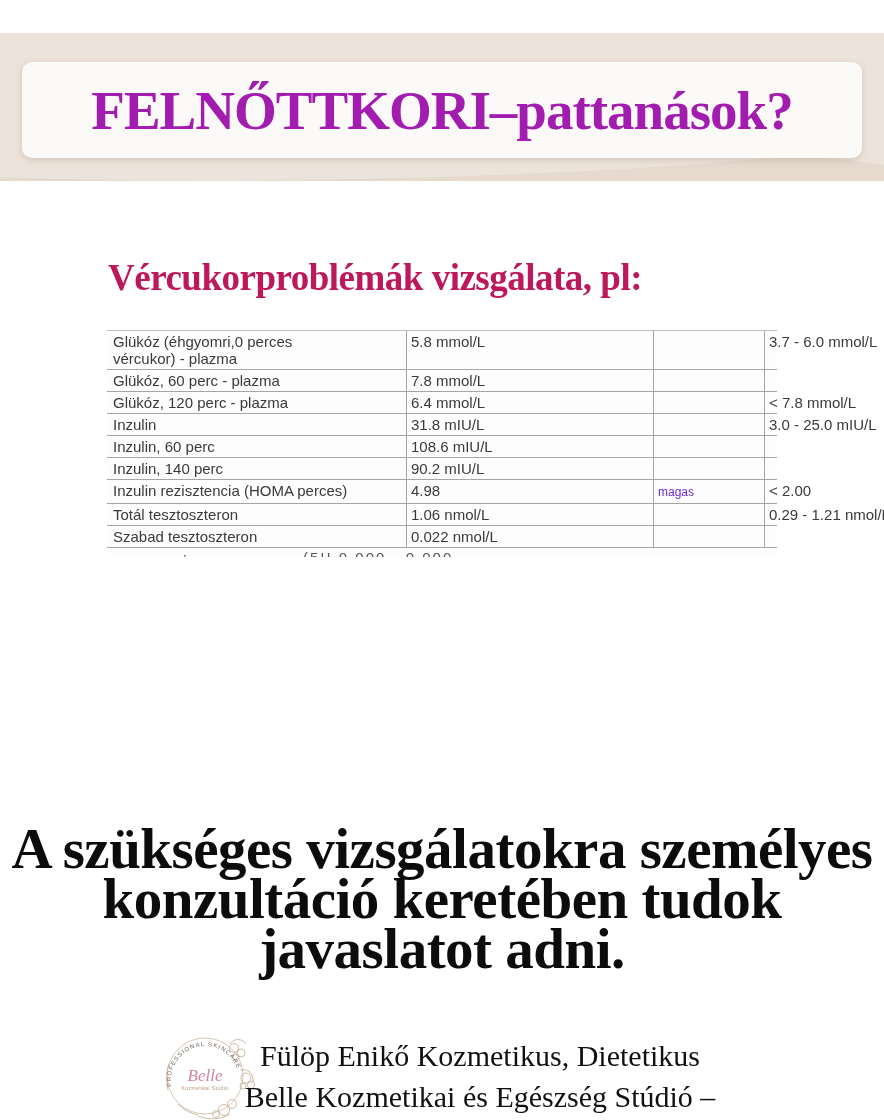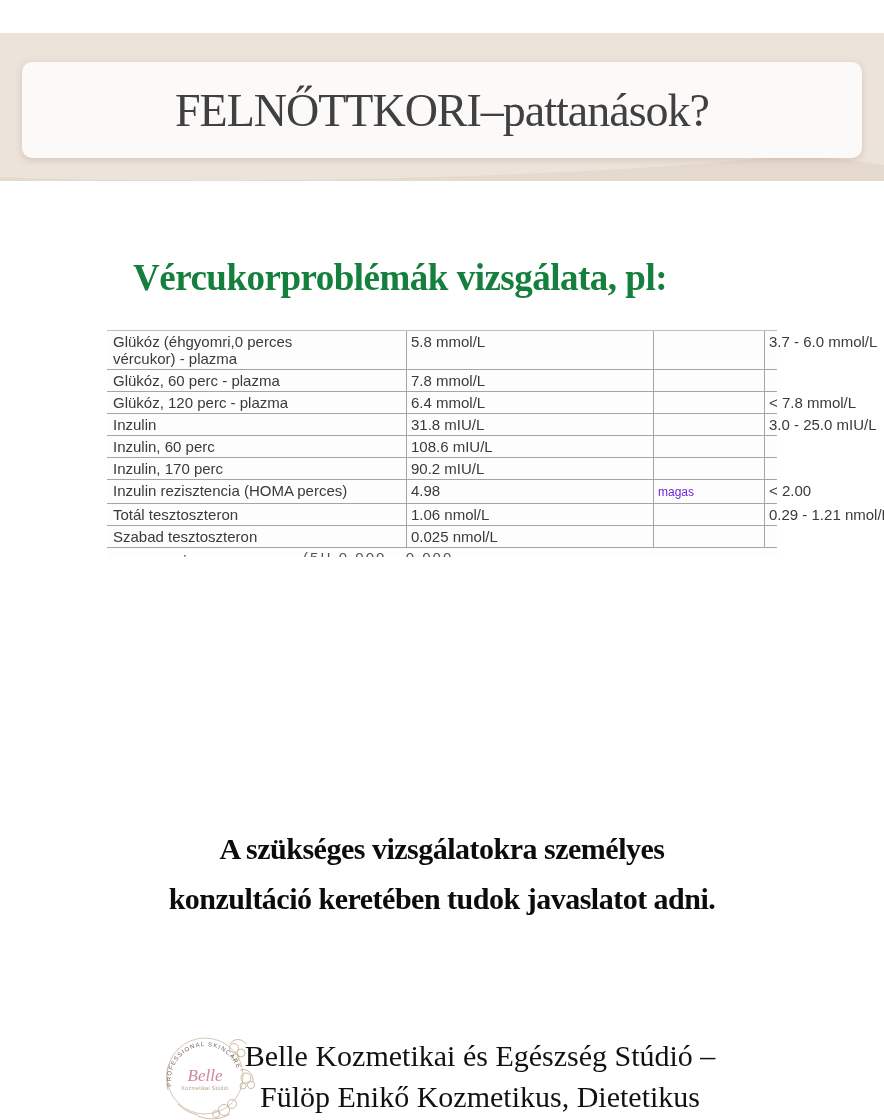--- a/index.html
+++ b/index.html
@@ -13,26 +13,26 @@
     background:#ece3db;
   }
   .band-swirl{position:absolute;left:0;bottom:0;width:884px;height:50px;display:block;}
   .title-box{
     position:absolute;left:22px;top:29px;width:840px;height:96px;
     background:#fcfaf8;border-radius:10px;
     box-shadow:0 2px 7px rgba(150,120,100,.28);
     display:flex;align-items:center;justify-content:center;
   }
   .page-title{
-    font-size:46px;font-weight:400;letter-spacing:-1px;color:#404040;white-space:nowrap;
+    font-size:55px;font-weight:700;letter-spacing:-1px;color:#a21caf;white-space:nowrap;
   }
   
   .subtitle{
-    position:absolute;left:133px;top:256px;
-    font-size:37px;font-weight:700;color:#15803d;letter-spacing:-0.5px;white-space:nowrap;
+    position:absolute;left:108px;top:256px;
+    font-size:37px;font-weight:700;color:#be185d;letter-spacing:-0.5px;white-space:nowrap;
   }
   
   .lab-table{
     position:absolute;left:107px;top:330px;width:670px;
     font-family:"Liberation Sans",sans-serif;font-size:15px;color:#3a3a3a;
     background:#fdfdfd;border-top:1px solid #bfbfbf;
   }
   .lab-row{
     display:grid;grid-template-columns:255px 203px 67px 145px;
     border-bottom:1px solid #a5a5a5;
@@ -45,21 +45,21 @@
   .clipped-row{
     position:absolute;left:107px;width:670px;height:9px;overflow:hidden;
     font-family:"Liberation Sans",sans-serif;font-size:15px;color:#555;
   }
   .clipped-row span{position:absolute;top:1px;white-space:nowrap;}
   .clipped-row .frag1{left:55px;}
   .clipped-row .frag2{left:196px;letter-spacing:2px;}
   
   .message{
     position:absolute;left:0;top:824px;width:884px;text-align:center;
-    font-size:30px;font-weight:700;color:#0c0c0c;line-height:50px;letter-spacing:-0.5px;
+    font-size:57px;font-weight:700;color:#0c0c0c;line-height:50px;letter-spacing:-0.5px;
   }
   
   .logo-svg{position:absolute;left:158px;top:1032px;width:100px;height:88px;}
   .footer-text{
     position:absolute;left:240px;top:1035px;width:480px;text-align:center;
     font-size:30px;font-weight:400;color:#111;line-height:41px;
   }
 </style>
 </head>
 <body>
@@ -100,40 +100,40 @@
     <div class="lab-cell c3"></div>
     <div class="lab-cell c4">3.0 - 25.0 mIU/L</div>
   </div>
   <div class="lab-row">
     <div class="lab-cell c1">Inzulin, 60 perc</div>
     <div class="lab-cell c2">108.6 mIU/L</div>
     <div class="lab-cell c3"></div>
     <div class="lab-cell c4"></div>
   </div>
   <div class="lab-row">
-    <div class="lab-cell c1">Inzulin, 170 perc</div>
+    <div class="lab-cell c1">Inzulin, 140 perc</div>
     <div class="lab-cell c2">90.2 mIU/L</div>
     <div class="lab-cell c3"></div>
     <div class="lab-cell c4"></div>
   </div>
   <div class="lab-row">
     <div class="lab-cell c1">Inzulin rezisztencia (HOMA perces)</div>
     <div class="lab-cell c2">4.98</div>
     <div class="lab-cell c3">magas</div>
     <div class="lab-cell c4">&lt; 2.00</div>
   </div>
   <div class="lab-row">
     <div class="lab-cell c1">Totál tesztoszteron</div>
     <div class="lab-cell c2">1.06 nmol/L</div>
     <div class="lab-cell c3"></div>
     <div class="lab-cell c4">0.29 - 1.21 nmol/L</div>
   </div>
   <div class="lab-row">
     <div class="lab-cell c1">Szabad tesztoszteron</div>
-    <div class="lab-cell c2">0.025 nmol/L</div>
+    <div class="lab-cell c2">0.022 nmol/L</div>
     <div class="lab-cell c3"></div>
     <div class="lab-cell c4"></div>
   </div>
 
   <div class="clipped-row" style="position:relative;left:0;">
     <span class="frag1">.. . : .. .</span>
     <span class="frag2">(5!! 0.000 - 0.000</span>
   </div>
 </div>
 
@@ -171,15 +171,15 @@
     <path id="arcPath" d="M 16,62 A 34,34 0 1 1 78,62"></path>
   </defs>
   <text font-family="Liberation Sans, sans-serif" font-size="6" letter-spacing="1.1" fill="#6b655d">
     <textPath href="#arcPath" startOffset="8">PROFESSIONAL SKINCARE</textPath>
   </text>
   <text x="47" y="49" text-anchor="middle" font-family="Liberation Serif, serif" font-style="italic" font-size="17" fill="#d0879d">Belle</text>
   <text x="47" y="58" text-anchor="middle" font-family="Liberation Sans, sans-serif" font-size="5" letter-spacing="0.4" fill="#b59d7e">Kozmetikai Stúdió</text>
 </svg>
 
 <div class="footer-text">
+  <div>Fülöp Enikő Kozmetikus, Dietetikus</div>
   <div>Belle Kozmetikai és Egészség Stúdió –</div>
-  <div>Fülöp Enikő Kozmetikus, Dietetikus</div>
 </div>
 
 </body></html>

